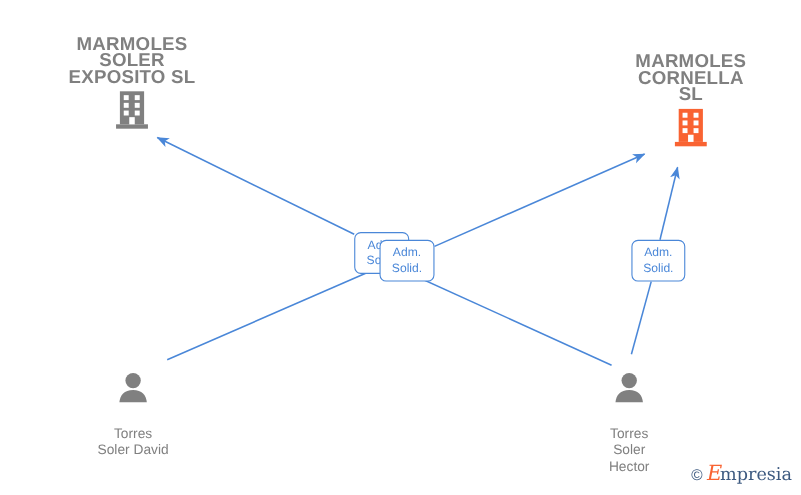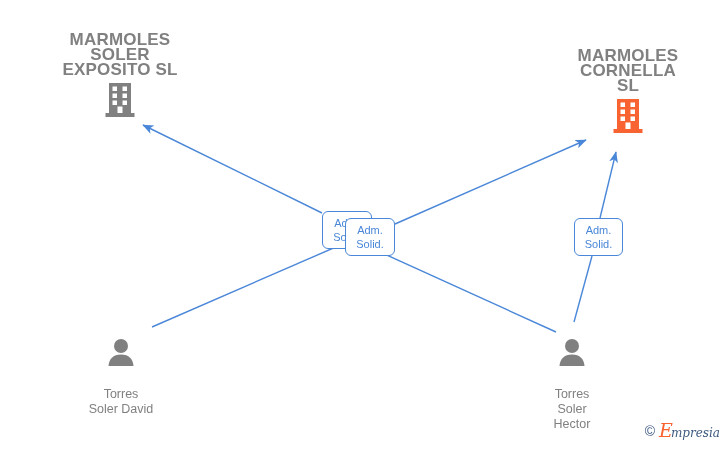--- a/index.html
+++ b/index.html
@@ -98,22 +98,21 @@
   }
   #watermark .brand-e {
     font-family: "DejaVu Serif", serif;
     font-style: italic;
     font-size: 19px;
     color: #f96332;
     line-height: 1;
   }
   #watermark .brand-rest {
     font-family: "DejaVu Serif", serif;
-    font-style: italic;
-    font-size: 12px;
+    font-size: 16px;
     color: #3d5a80;
     line-height: 1;
     margin-left: -2px;
   }
 </style>
 </head>
 <body>
 
 <div id="canvas">
 

